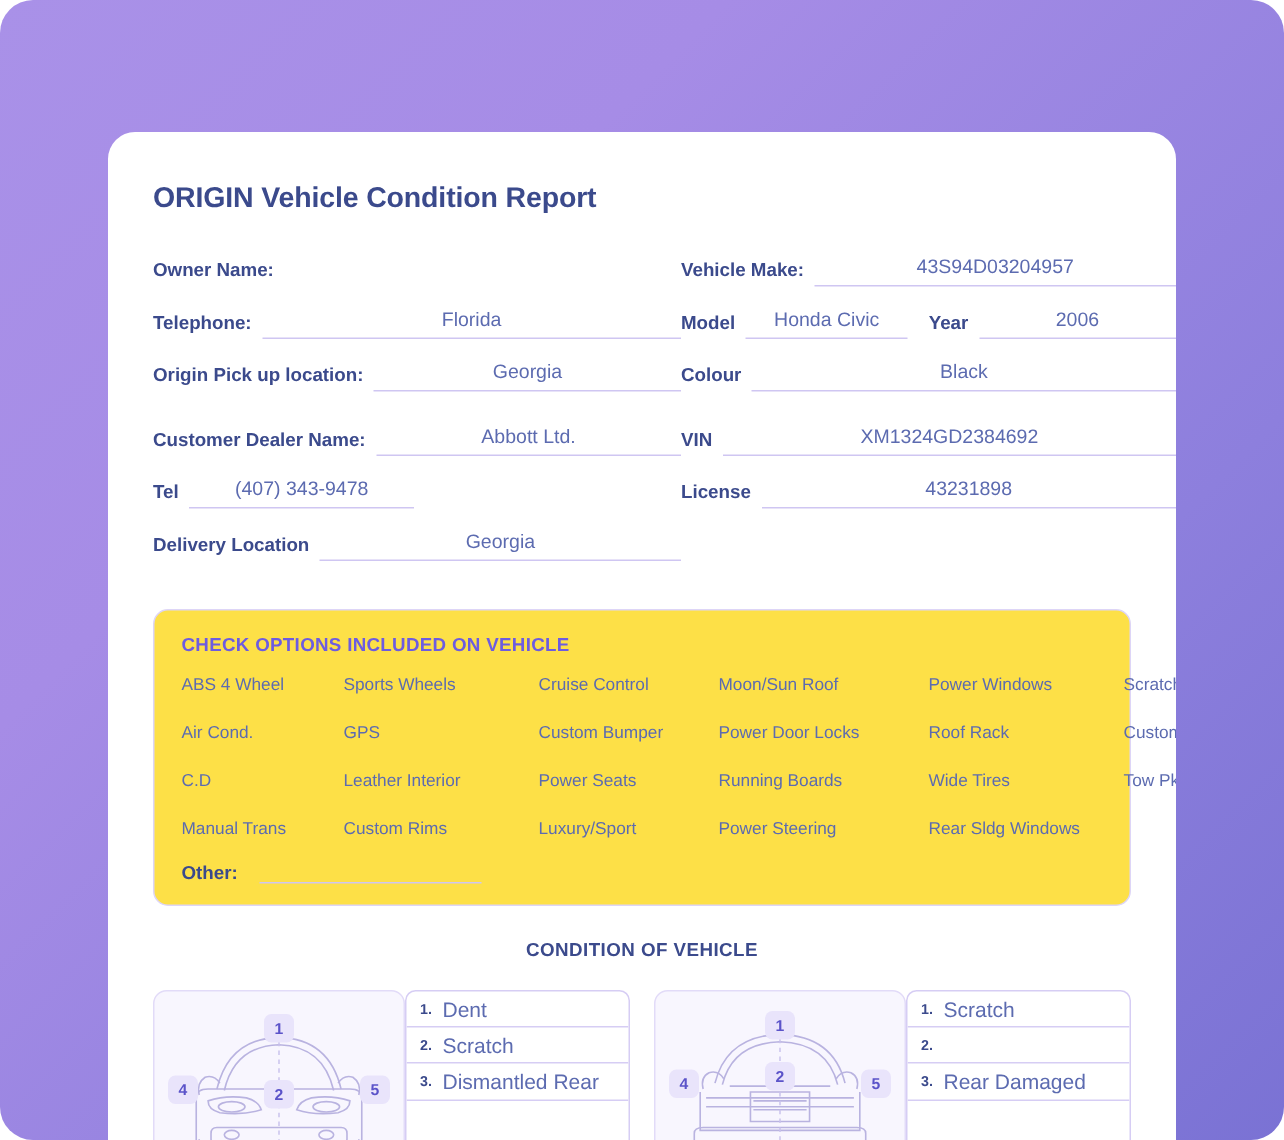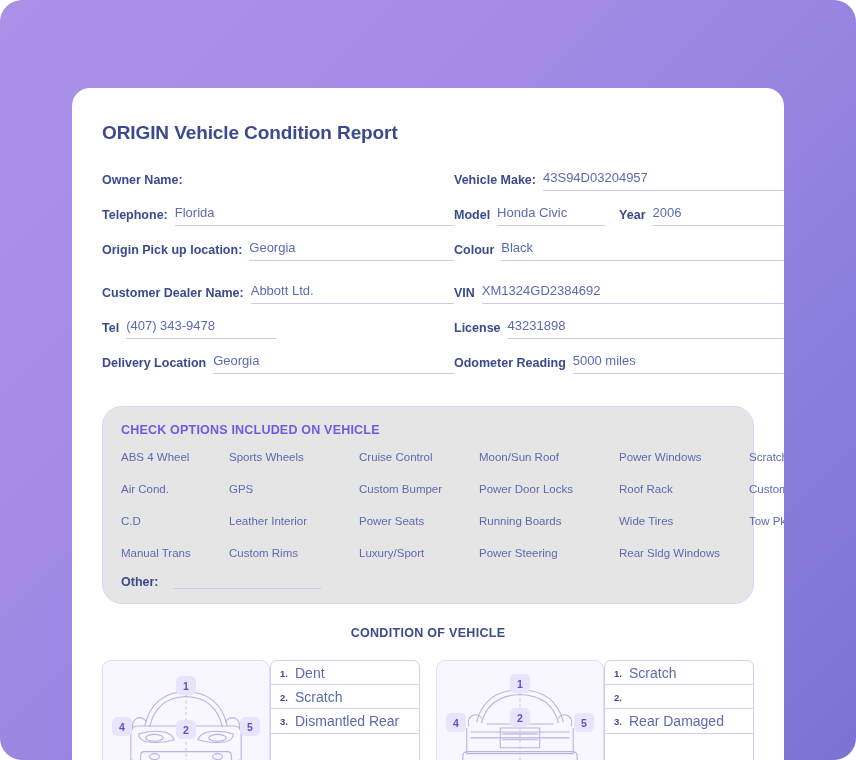--- a/index.html
+++ b/index.html
@@ -50,20 +50,21 @@
     gap: 0;
   }
   .col-left  { width: 352px; flex: none; }
   .col-right { width: 330px; flex: none; }
 
   .frow {
     display: flex;
     align-items: flex-end;
     margin-bottom: 14px;
     position: relative;
+    text-align: center;
   }
   .frow.gap-extra { margin-bottom: 22px; }
 
   .flabel {
     font-size: 12.5px;
     font-weight: bold;
     color: #3b4a8c;
     white-space: nowrap;
     line-height: 20px;
     padding-bottom: 1px;
@@ -85,23 +86,23 @@
     display: block;
     position: relative;
     top: -1px;
   }
   .fline.short { flex: 0 0 108px; }
   .fline.mid   { flex: 0 0 150px; }
 
   
   .options {
     margin-top: 18px;
-    background: #e5e5e5;
+    background: #fde047;
     border: 1.2px solid #ddd5f7;
-    border-radius: 20px;
+    border-radius: 10px;
     padding: 16px 18px 14px 18px;
   }
   .options-title {
     font-size: 12.5px;
     font-weight: bold;
     color: #6d5ce0;
     letter-spacing: 0.2px;
     margin-bottom: 14px;
   }
   .opt-grid {
@@ -290,26 +291,20 @@
           </span>
         </div>
 
         <div class="frow">
           <span class="flabel">License</span>
           <span class="fline">
             <span class="fval">43231898</span>
           </span>
         </div>
 
-        <div class="frow">
-          <span class="flabel">Odometer Reading</span>
-          <span class="fline">
-            <span class="fval">5000 miles</span>
-          </span>
-        </div>
 
       </div>
     </div>
 
     <div class="options">
       <div class="options-title">CHECK OPTIONS INCLUDED ON VEHICLE</div>
       <div class="opt-grid">
         <span class="opt-item">ABS 4 Wheel</span>
         <span class="opt-item">Sports Wheels</span>
         <span class="opt-item">Cruise Control</span>

